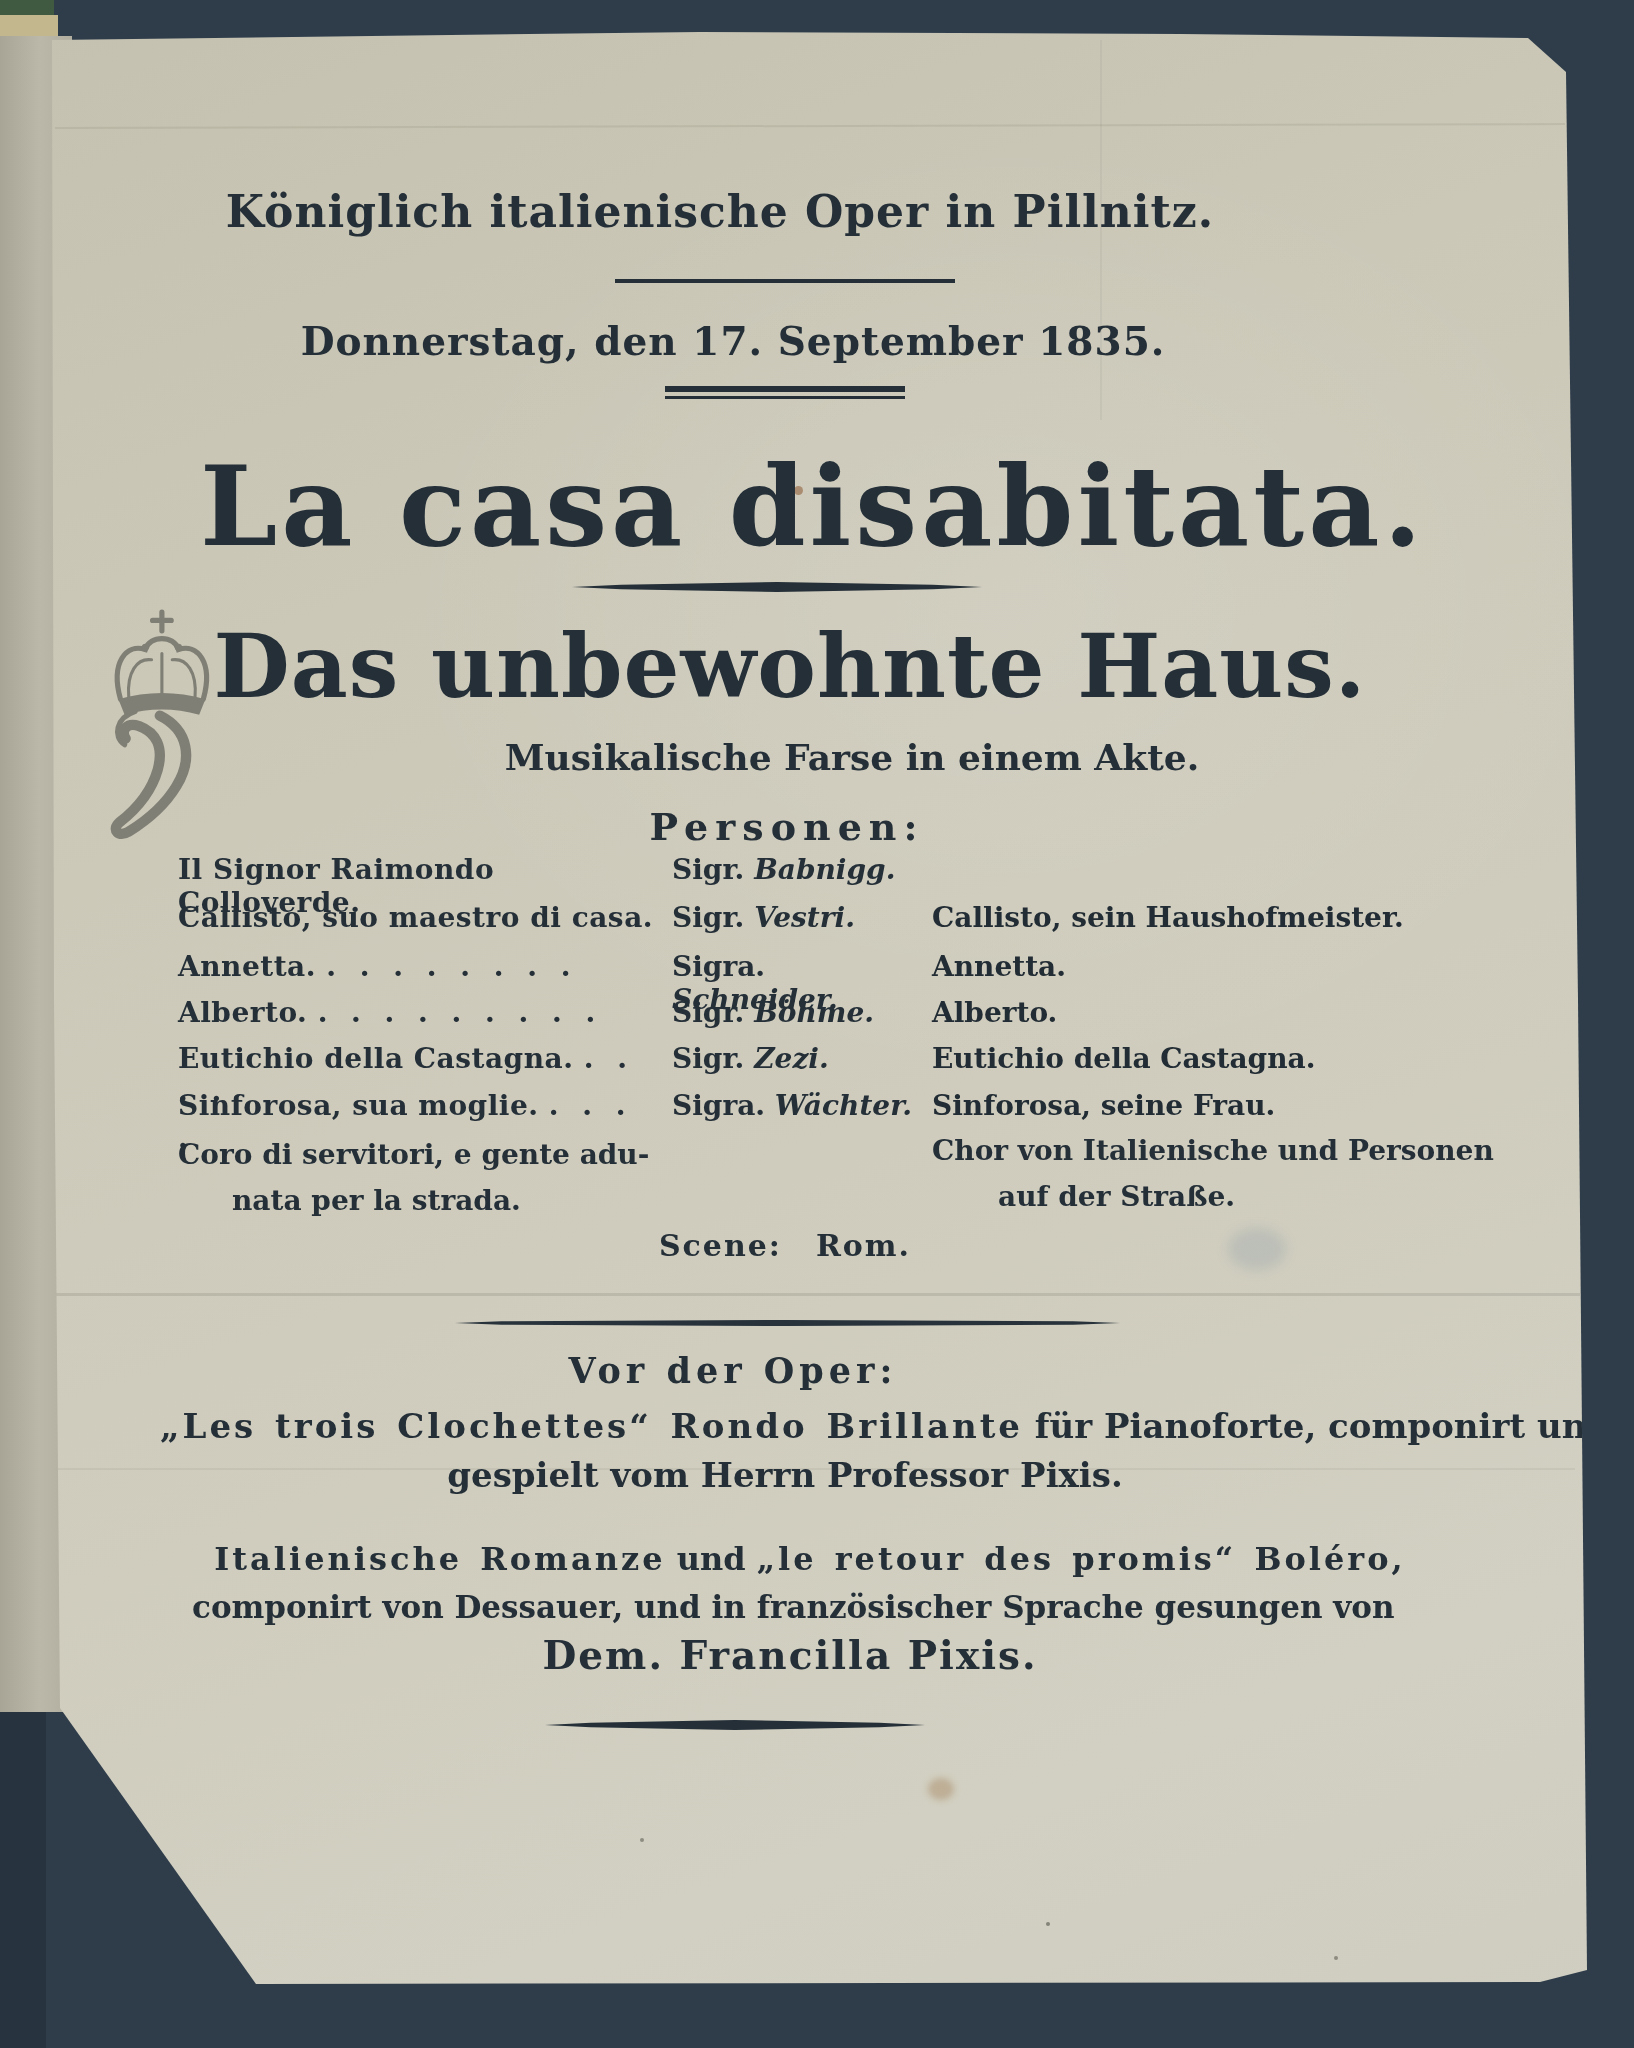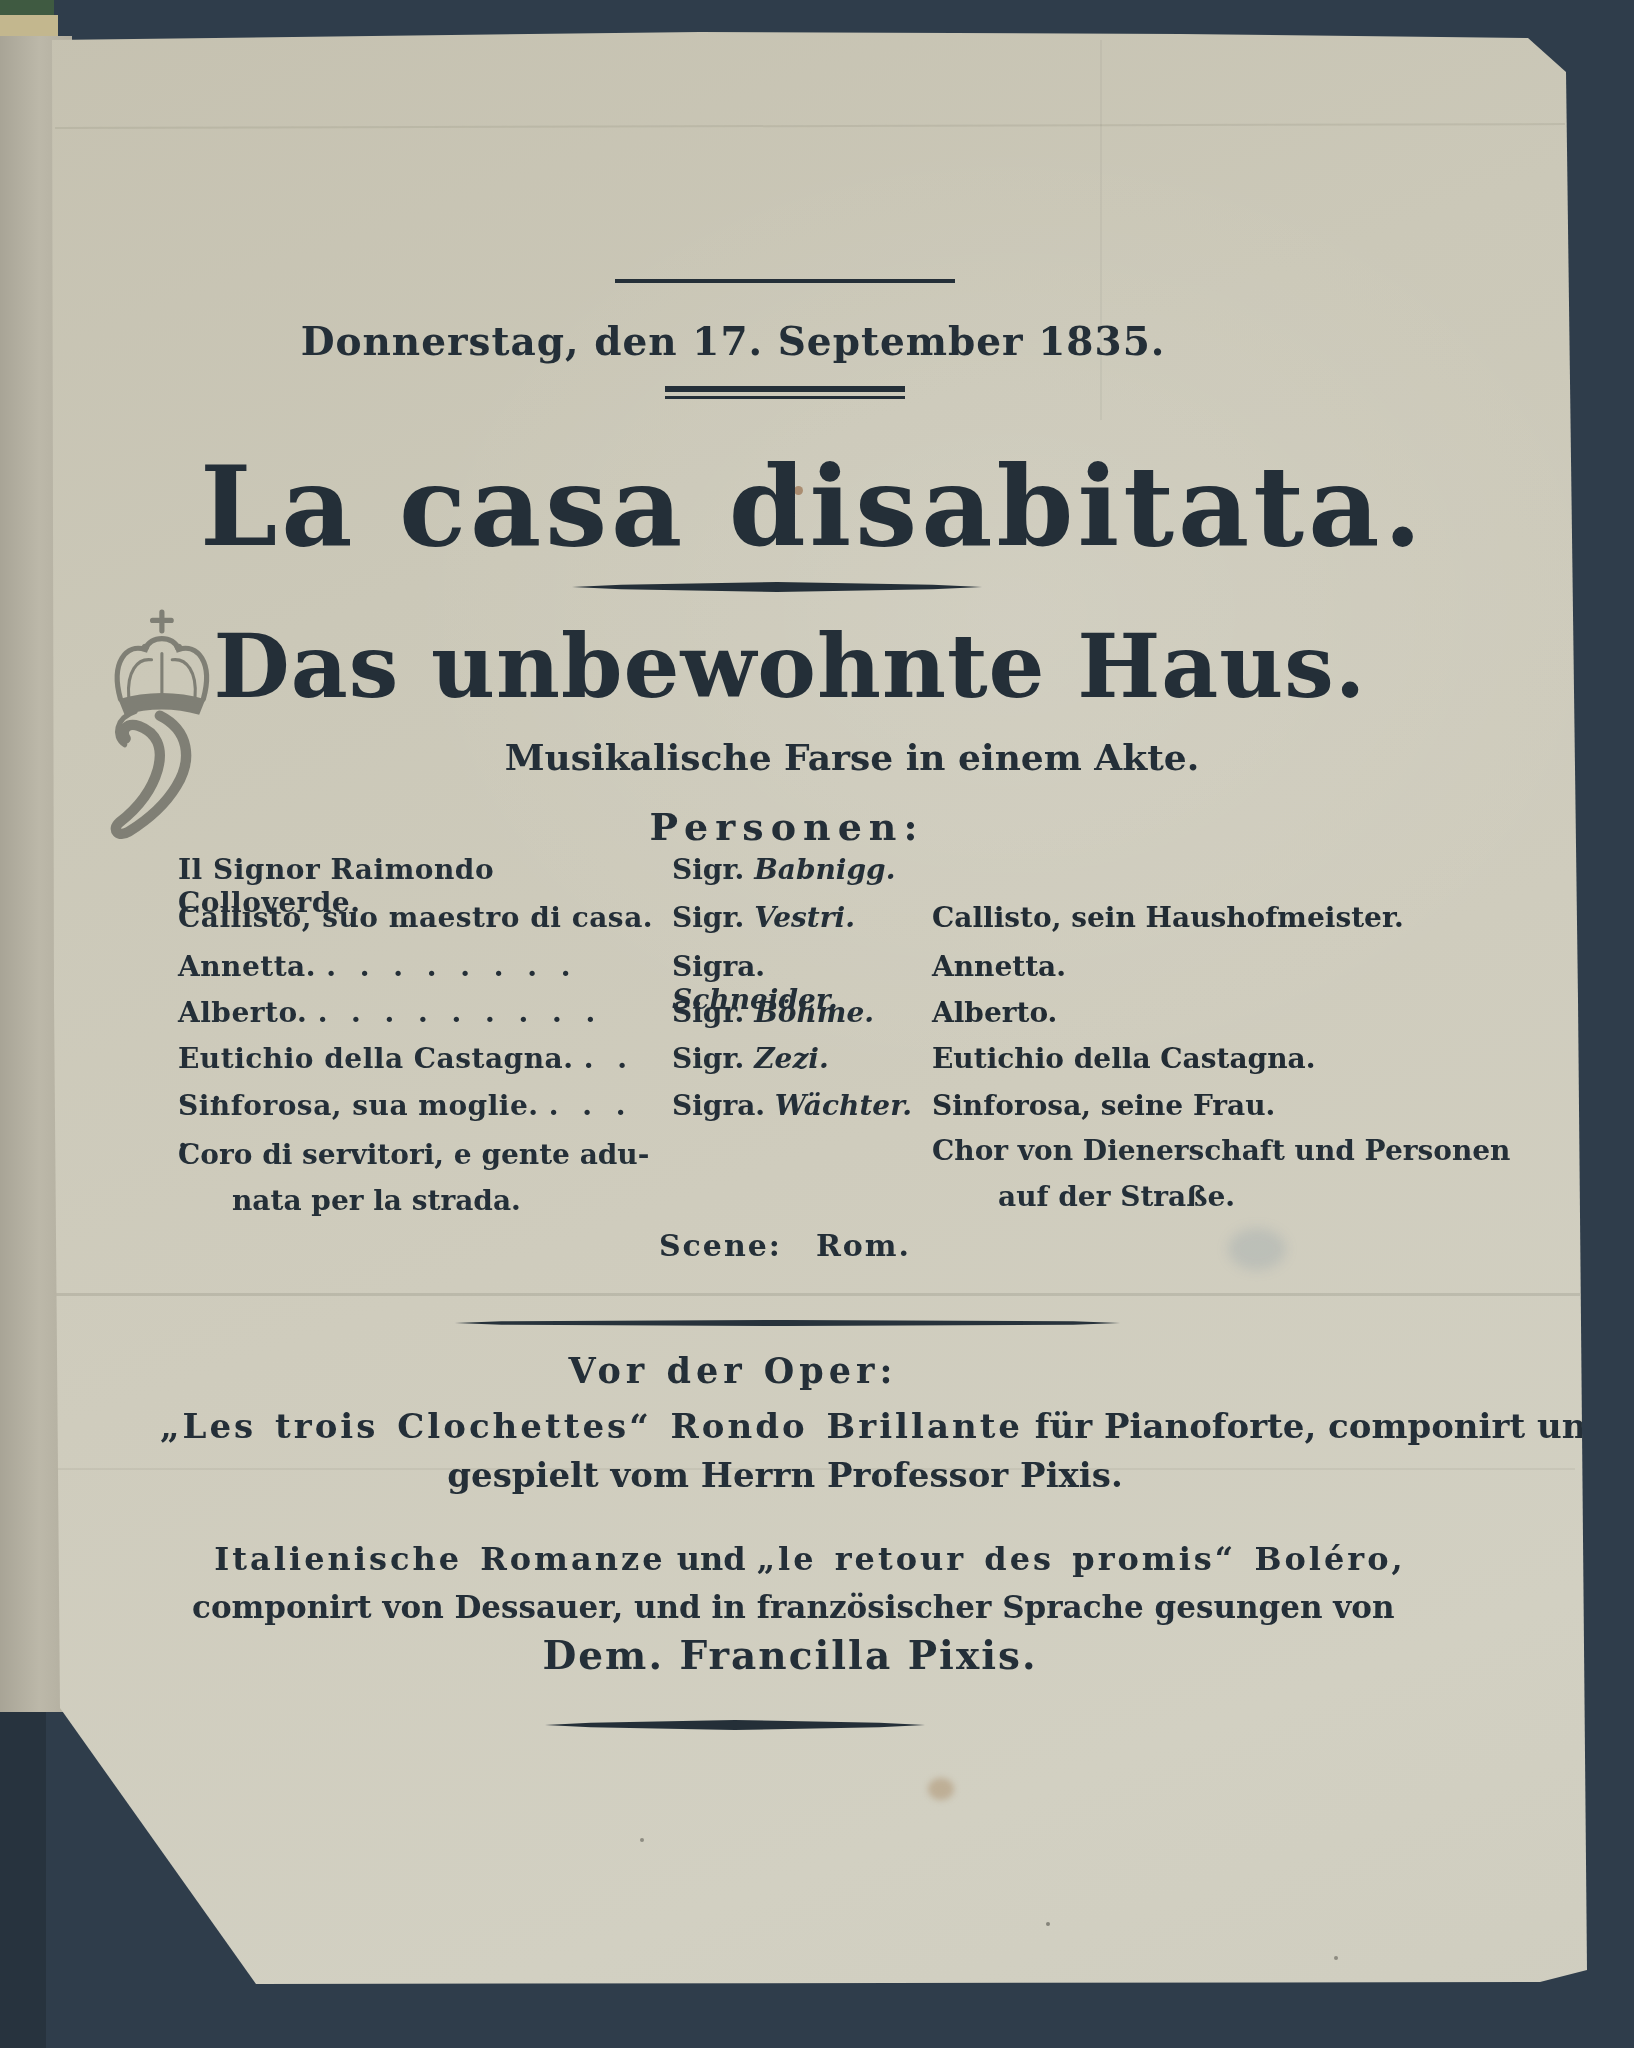--- a/index.html
+++ b/index.html
@@ -79,20 +79,21 @@
         <path d="M22 88 C12 52 28 34 46 40 C50 26 74 26 78 40 C96 34 112 52 102 88"></path>
         <path d="M30 86 C28 62 38 48 52 50 M94 86 C96 62 86 48 72 50 M62 44 V82" stroke-width="3"></path>
         <path d="M36 100 C18 106 14 124 26 132" stroke-width="5"></path>
         <path d="M60 104 C88 118 92 146 76 172 C64 192 46 206 30 216 C20 222 13 214 21 207 C39 193 52 177 58 156 C64 134 56 120 40 114 C28 110 22 118 27 126" stroke-width="10"></path>
       </g>
       <path d="M20 88 Q62 76 104 88 L98 103 Q62 93 26 103 Z" fill="#52534c" stroke="none"></path>
       <circle cx="46" cy="38" r="3.5" fill="#52534c"></circle>
       <circle cx="78" cy="38" r="3.5" fill="#52534c"></circle>
     </svg>
 
+    <div class="line frak masthead" style="left:120px;top:186px;">Königlich italienische Oper in Pillnitz.</div>
     <div class="rule" style="left:615px;top:279px;width:340px;height:4px;"></div>
 
     <div class="line frak date" style="left:133px;top:318px;">Donnerstag, den 17. September 1835.</div>
     <div class="rule-double" style="left:665px;top:386px;width:240px;"></div>
 
     <div class="line title-it" style="left:200px;top:442px;">La casa disabitata.</div>
     <div class="swell" style="left:572px;top:582px;width:410px;"></div>
 
     <div class="line frak title-de" style="left:190px;top:614px;">Das unbewohnte Haus.</div>
     <div class="line frak genre" style="left:252px;top:736px;">Musikalische Farse in einem Akte.</div>
@@ -124,21 +125,21 @@
       <div class="col-de frak">Eutichio della Castagna.</div>
     </div>
     <div class="cast-row" style="top:1089px;">
       <div class="col-it"><span>Sinforosa, sua moglie.</span> <span class="dots">. . . .</span></div>
       <div class="col-perf"><span class="pt">Sigra.</span> <span class="pn">Wächter.</span></div>
       <div class="col-de frak">Sinforosa, seine Frau.</div>
     </div>
 
     <div class="chorus-line" style="left:178px;top:1138px;">Coro di servitori, e gente adu-</div>
     <div class="chorus-line" style="left:232px;top:1184px;">nata per la strada.</div>
-    <div class="chorus-line frak" style="left:932px;top:1134px;">Chor von Dienerschaft und Personen</div>
+    <div class="chorus-line frak" style="left:932px;top:1134px;">Chor von Italienische und Personen</div>
     <div class="chorus-line frak" style="left:998px;top:1180px;">auf der Straße.</div>
 
     <div class="line frak scene" style="left:185px;top:1228px;"><span>Scene:</span><span class="gap"></span><span>Rom.</span></div>
 
     <div class="swell-thin" style="left:455px;top:1320px;width:665px;"></div>
 
     <div class="line frak vdo" style="left:133px;top:1350px;">Vor der Oper:</div>
 
     <div class="line ann" style="left:160px;top:1406px;">
       <span class="lat-sp">„Les trois Clochettes“ Rondo Brillante</span>

